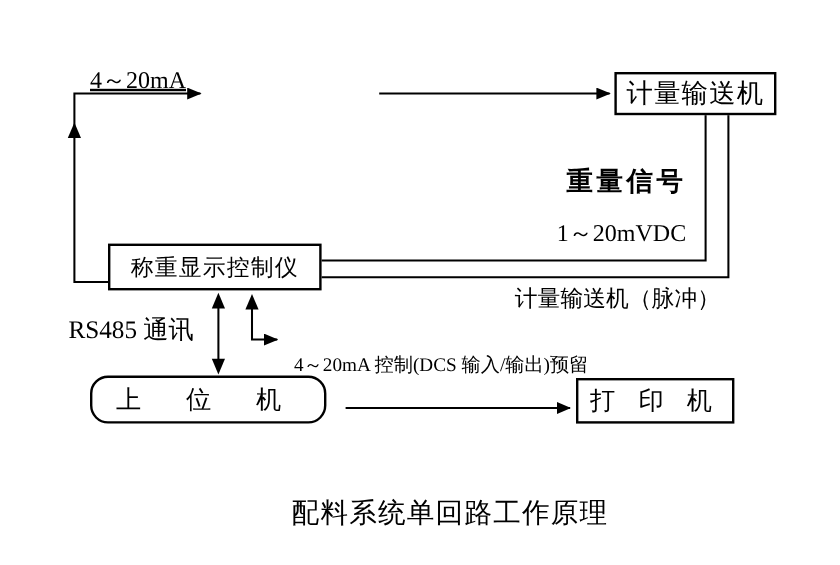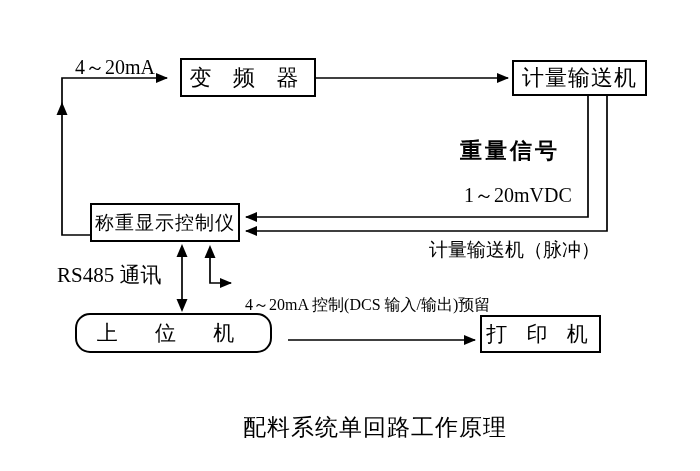--- a/index.html
+++ b/index.html
@@ -31,26 +31,26 @@
     box-sizing: border-box;
     white-space: nowrap;
   }
   .lbl {
     position: absolute;
     white-space: nowrap;
     line-height: 1.1;
   }
   #box-inverter   { left: 180px; top: 58px;  width: 136px; height: 39px; font-size: 22px; letter-spacing: 8px; }
   #box-conveyor   { left: 512px; top: 60px;  width: 135px; height: 36px; font-size: 22px; letter-spacing: 1px; }
-  #box-controller { left: 90px;  top: 203px; width: 150px; height: 39px; font-size: 19px; letter-spacing: 1px; }
+  #box-controller { left: 90px;  top: 203px; width: 178px; height: 39px; font-size: 19px; letter-spacing: 1px; }
   #box-host       { left: 75px;  top: 313px; width: 197px; height: 40px; font-size: 21px; letter-spacing: 16px; border-radius: 15px; }
-  #box-printer    { left: 480px; top: 315px; width: 121px; height: 38px; font-size: 21px; letter-spacing: 7px; }
+  #box-printer    { left: 480px; top: 315px; width: 132px; height: 38px; font-size: 21px; letter-spacing: 7px; }
 
-  #lbl-current      { left: 75px;  top: 56px;  font-size: 20px; }
-  #lbl-weight       { left: 460px; top: 139px; font-size: 22px; font-weight: bold; font-family: "Liberation Sans", sans-serif; letter-spacing: 3px; }
+  #lbl-current      { left: 75px;  top: 56px;  font-size: 20px; text-decoration: underline; }
+  #lbl-weight       { left: 472px; top: 139px; font-size: 22px; font-weight: bold; font-family: "Liberation Sans", sans-serif; letter-spacing: 3px; }
   #lbl-weight-range { left: 464px; top: 184px; font-size: 20px; }
   #lbl-speed        { left: 429px; top: 240px; font-size: 19px; font-family: "Liberation Sans", sans-serif; }
   #lbl-rs485        { left: 57px;  top: 264px; font-size: 21px; }
   #lbl-dcs          { left: 245px; top: 272px; font-size: 16px; margin-top: 24px; }
   #lbl-title        { left: 243px; top: 391px; font-size: 23px; letter-spacing: 1px; margin-top: 24px; }
 </style>
 </head>
 <body>
 
 <div id="canvas">
@@ -74,21 +74,20 @@
     <line x1="182" y1="255" x2="182" y2="301" stroke="#000000" stroke-width="1.7"></line>
     <polygon points="182,244 176.5,257 187.5,257" fill="#000000"></polygon>
     <polygon points="182,312 176.5,299 187.5,299" fill="#000000"></polygon>
 
     <path d="M 210 257 L 210 283 L 231 283" fill="none" stroke="#000000" stroke-width="1.7" marker-end="url(#arrow)"></path>
     <polygon points="210,245 204.5,258 215.5,258" fill="#000000"></polygon>
 
     <path d="M 288 340 L 475 340" fill="none" stroke="#000000" stroke-width="1.7" marker-end="url(#arrow)"></path>
   </svg>
 
-  <div class="box" id="box-inverter">变 频 器</div>
   <div class="box" id="box-conveyor">计量输送机</div>
   <div class="box" id="box-controller">称重显示控制仪</div>
   <div class="box" id="box-host">上 位 机</div>
   <div class="box" id="box-printer">打 印 机</div>
 
   <div class="lbl" id="lbl-current">4～20mA</div>
   <div class="lbl" id="lbl-weight">重量信号</div>
   <div class="lbl" id="lbl-weight-range">1～20mVDC</div>
   <div class="lbl" id="lbl-speed">计量输送机（脉冲）</div>
   <div class="lbl" id="lbl-rs485">RS485 通讯</div>

